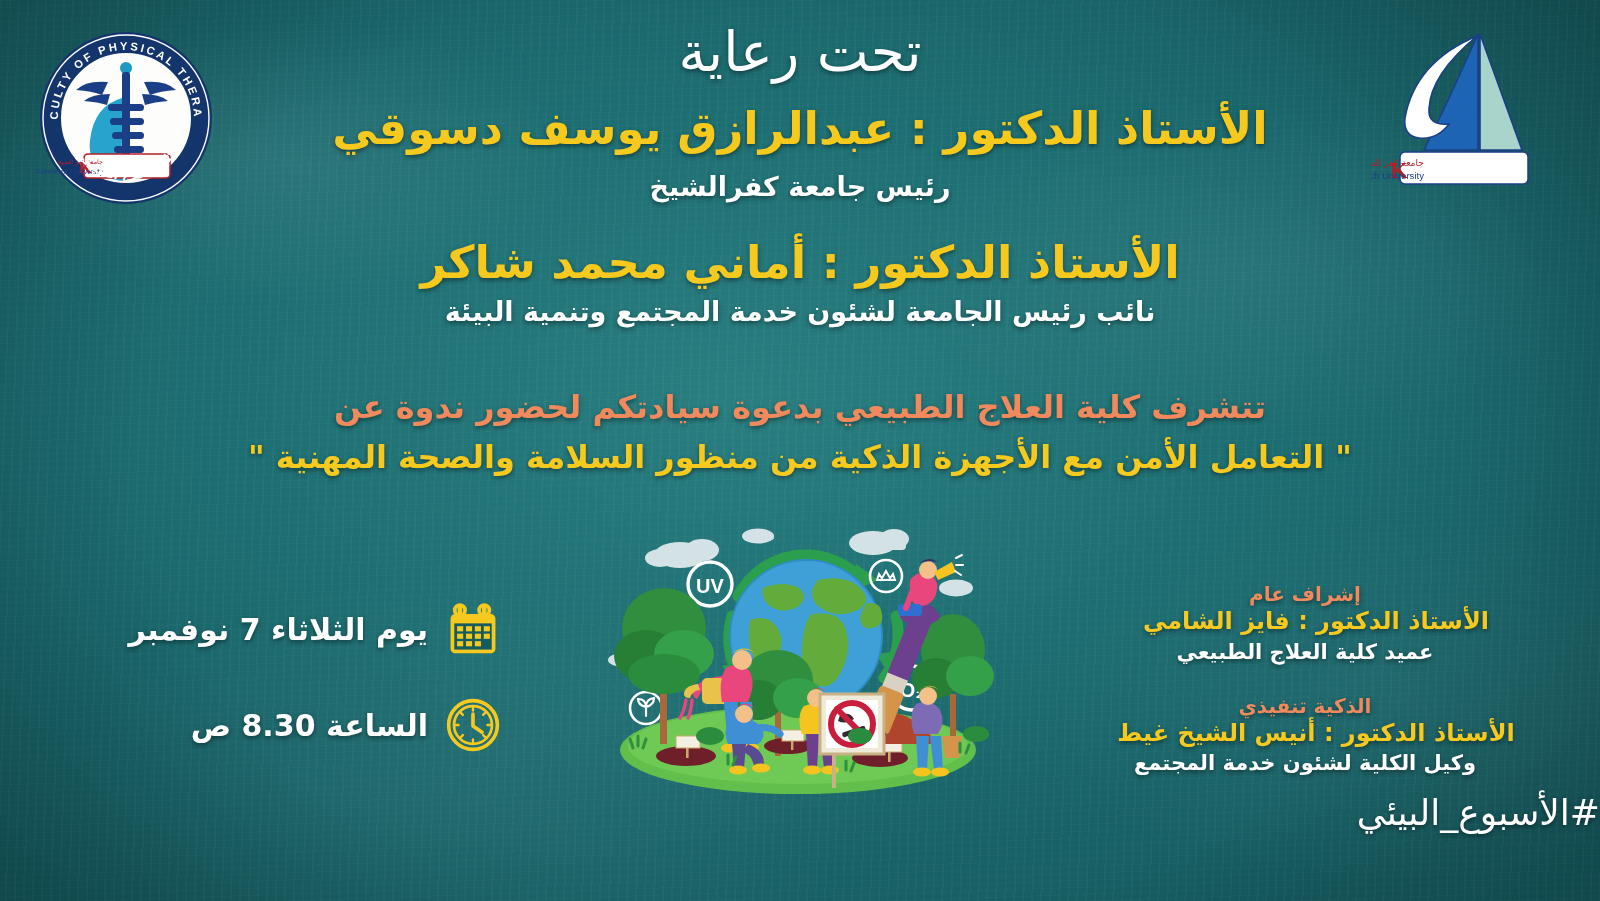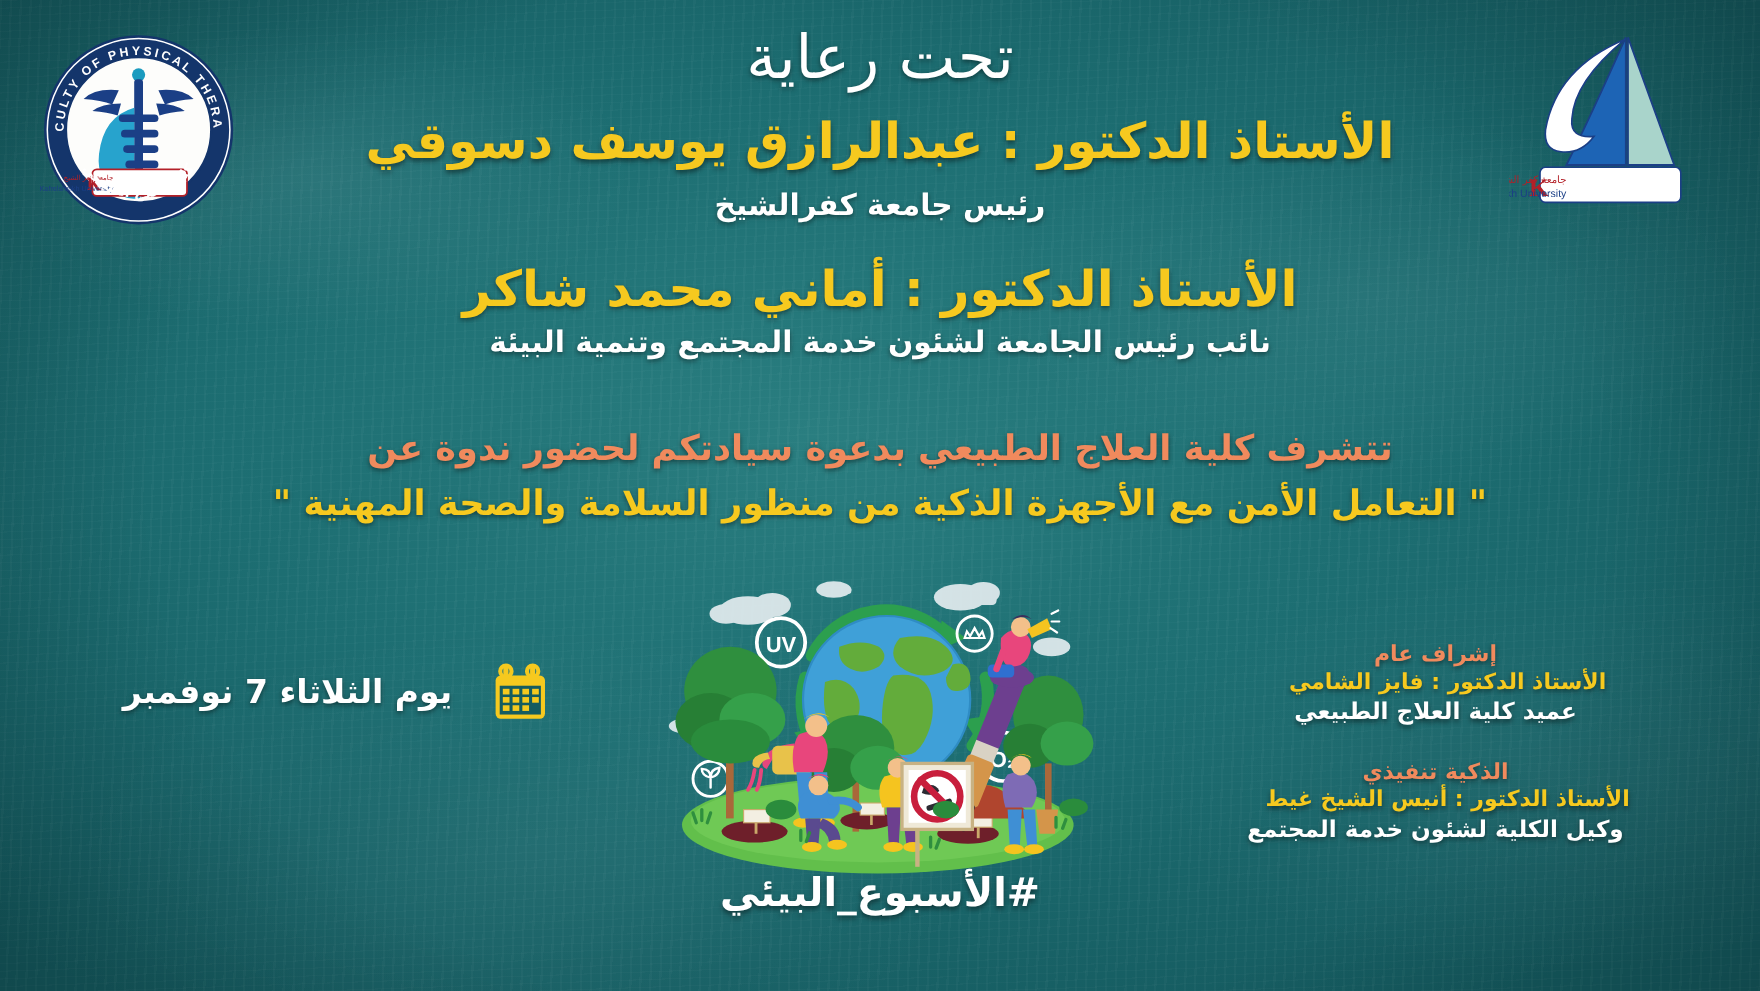--- a/index.html
+++ b/index.html
@@ -51,33 +51,33 @@
   #patron-title{ font-size:27px; font-weight:bold; margin-top:18px; }
   #vice-name{ font-size:45px; font-weight:bold; margin-top:36px; line-height:1.1; }
   #vice-title{ font-size:27px; font-weight:bold; margin-top:8px; }
 
   #invite{ left:0; right:0; top:388px; text-align:center; z-index:4; }
   #invite-line{ font-size:32px; font-weight:bold; color:#f08a5d; }
   #seminar-title{ font-size:32px; font-weight:bold; color:#f6c91f; margin-top:12px; }
 
   
   #details{ left:74px; top:598px; width:430px; z-index:4; }
-  .detail-row{ display:flex; align-items:center; gap:31px; margin-bottom:34px; }
+  .detail-row{ display:flex; align-items:center; gap:14px; margin-bottom:34px; }
   .detail-icon{ width:62px; min-width:62px; height:62px; display:flex; align-items:center; justify-content:center; }
   .detail-text{ font-size:30px; font-weight:bold; color:#fff; white-space:nowrap; }
 
   
   #supervision{ right:60px; top:582px; width:470px; text-align:center; z-index:4; }
   .sup-block{ margin-bottom:30px; }
   .sup-kicker{ font-size:20px; font-weight:bold; color:#f08a5d; }
-  .sup-name  { font-size:20px; font-weight:bold; color:#f6c91f; margin-top:2px; line-height:1.15;margin-left:22px; }
+  .sup-name  { font-size:24px; font-weight:bold; color:#f6c91f; margin-top:2px; line-height:1.15;margin-left:22px; }
   .sup-role  { font-size:21px; font-weight:bold; color:#ffffff; margin-top:4px; }
 
   
-  #hashtag{ left:0; right:0; top:792px; text-align:center; font-size:36px; font-weight:bold; color:#fff; z-index:4; }
+  #hashtag{ left:0; right:0; top:792px; font-size:36px; font-weight:normal; color:#fff; z-index:4; }
 
   
   #illustration{ left:598px; top:508px; width:400px; height:290px; z-index:3;text-align:right; }
 </style>
 </head>
 <body>
 
 <div id="poster">
 
   <div class="layer" id="logo-left">
@@ -174,20 +174,40 @@
               <rect x="42.5" y="36" width="6.5" height="5.5"></rect>
             <rect x="14" y="44" width="6.5" height="5.5"></rect>
               <rect x="23.5" y="44" width="6.5" height="5.5"></rect>
             <rect x="33" y="44" width="6.5" height="5.5"></rect>
           </g>
         </svg>
       </div>
       <div class="detail-text sh">يوم الثلاثاء 7 نوفمبر</div>
     </div>
 
+    <div class="detail-row">
+      <div class="detail-icon">
+        <svg viewBox="0 0 62 62" width="56" height="56">
+          <circle cx="31" cy="31" r="27" fill="none" stroke="#f6c91f" stroke-width="4"></circle>
+          <circle cx="31" cy="31" r="21" fill="none" stroke="#f6c91f" stroke-width="3"></circle>
+          <g stroke="#f6c91f" stroke-width="2.6" stroke-linecap="round">
+            <path d="M31,11 v4"></path>
+              <path d="M31,47 v4"></path>
+              <path d="M11,31 h4"></path>
+              <path d="M47,31 h4"></path>
+            <path d="M45,17 l-2.8,2.8"></path>
+              <path d="M19.8,42.2 l-2.8,2.8"></path>
+            <path d="M17,17 l2.8,2.8"></path>
+              <path d="M42.2,42.2 l2.8,2.8"></path>
+          </g>
+          <path d="M31,19 v13 l10,7" fill="none" stroke="#f6c91f" stroke-width="4" stroke-linecap="round" stroke-linejoin="round"></path>
+        </svg>
+      </div>
+      <div class="detail-text sh">الساعة 8.30 ص</div>
+    </div>
 
   </div>
 
   <div class="layer" id="supervision">
     <div class="sup-block">
       <div class="sup-kicker sh">إشراف عام</div>
       <div class="sup-name sh">الأستاذ الدكتور : فايز الشامي</div>
       <div class="sup-role sh">عميد كلية العلاج الطبيعي</div>
     </div>
     <div class="sup-block">

